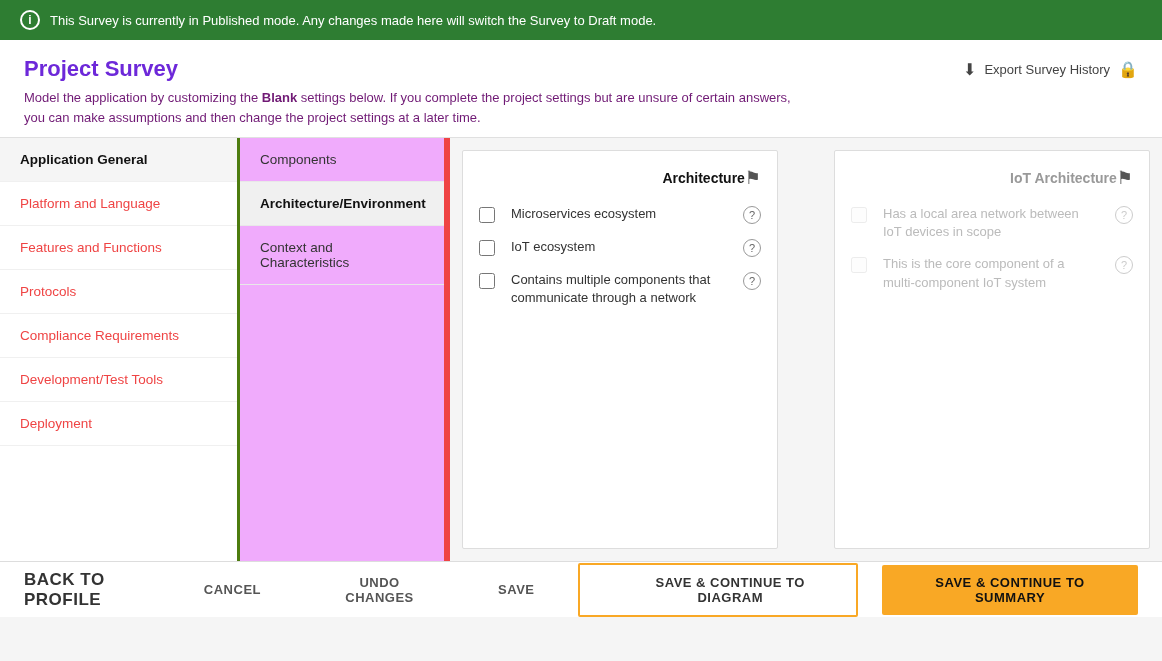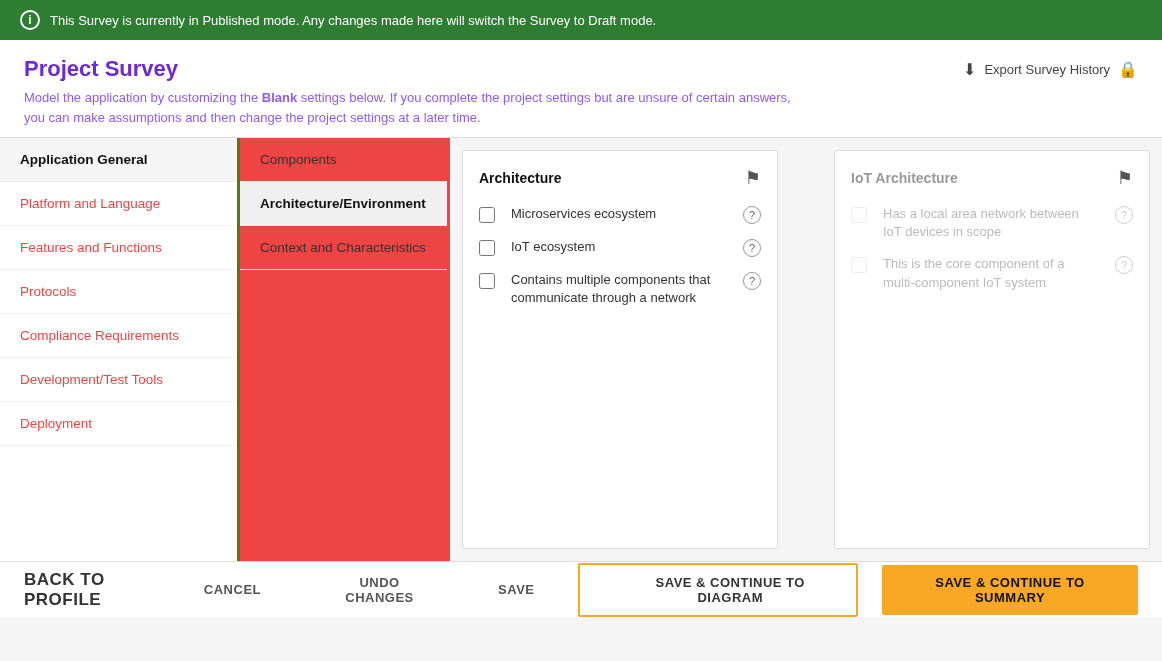--- a/index.html
+++ b/index.html
@@ -33,21 +33,21 @@
       border-bottom: 1px solid #e0e0e0;
     }
     .header-left h1 {
       font-size: 22px;
       font-weight: bold;
       color: #6d28d9;
       margin-bottom: 6px;
     }
     .header-left p {
       font-size: 13px;
-      color: #8b5cf6;
+      color: #701a75;
       max-width: 780px;
       line-height: 1.5;
     }
     .header-left p strong {
       font-weight: bold;
     }
     .header-right {
       display: flex;
       align-items: center;
       gap: 8px;
@@ -87,22 +87,22 @@
     }
     .sidebar-item.active {
       background: #f5f5f5;
       font-weight: bold;
       color: #111;
     }
 
     
     .middle-col {
       width: 210px;
-      border-right: 3px solid #ef4444;
-      background: #ef4444;
+      border-right: 6px solid #ef4444;
+      background: #f0abfc;
       flex-shrink: 0;
     }
     .middle-item {
       padding: 14px 20px;
       cursor: pointer;
       font-size: 13.5px;
       color: #333;
       border-bottom: 1px solid #e8e8e8;
     }
     .middle-item.active {
@@ -129,21 +129,21 @@
       padding: 16px;
       flex: 1;
       margin-right: 12px;
     }
     .card:last-child {
       margin-right: 0;
       margin-left: 44px;
     }
     .card-header {
       display: flex;
-      justify-content: space-between;
+      justify-content: flex-end;
       align-items: center;
       margin-bottom: 16px;
     }
     .card-title {
       font-weight: bold;
       font-size: 14px;
       color: #111;
     }
     .flag-icon {
       font-size: 18px;

